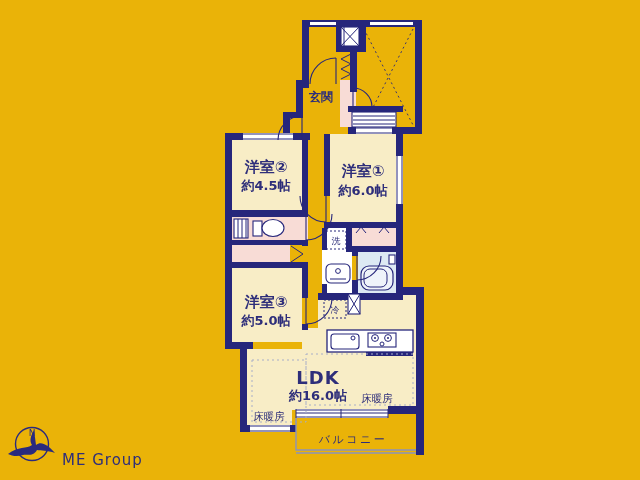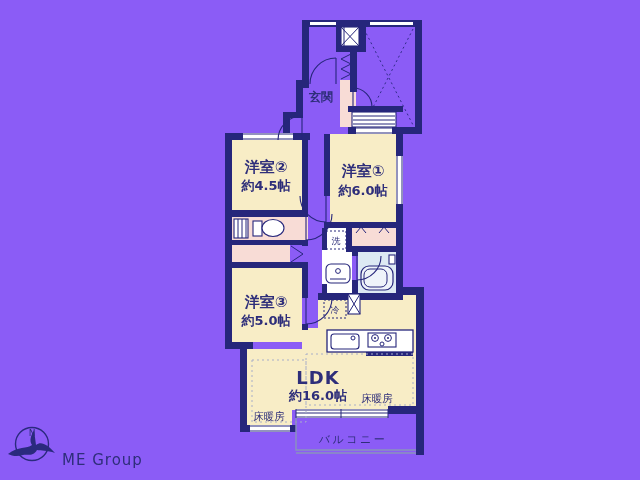--- a/index.html
+++ b/index.html
@@ -1,16 +1,16 @@
 <!DOCTYPE html>
 <html><head>
 <meta charset="utf-8">
 <style>
   html,body{margin:0;padding:0;background:#ffffff;}
-  .stage{position:relative;width:640px;height:480px;background:#8b5cf6;overflow:hidden;
+  .stage{position:relative;width:640px;height:480px;background:#eab308;overflow:hidden;
          font-family:"DejaVu Sans",sans-serif;text-align:right;}
   svg text{font-family:"DejaVu Sans",sans-serif;fill:#2e2e7a;}
   .room-label{font-weight:600;}
   .wall{fill:#26267b;}
   .yellow{fill:#f8edc6;}
   .pink{fill:#f8dcd6;}
   .bath{fill:#dde9f3;}
   .thinline{stroke:#26267b;stroke-width:1;fill:none;}
   .door{stroke:#26267b;stroke-width:1.1;fill:none;}
   .dashedbox{stroke:#26267b;stroke-width:1;fill:none;stroke-dasharray:2,2;}

